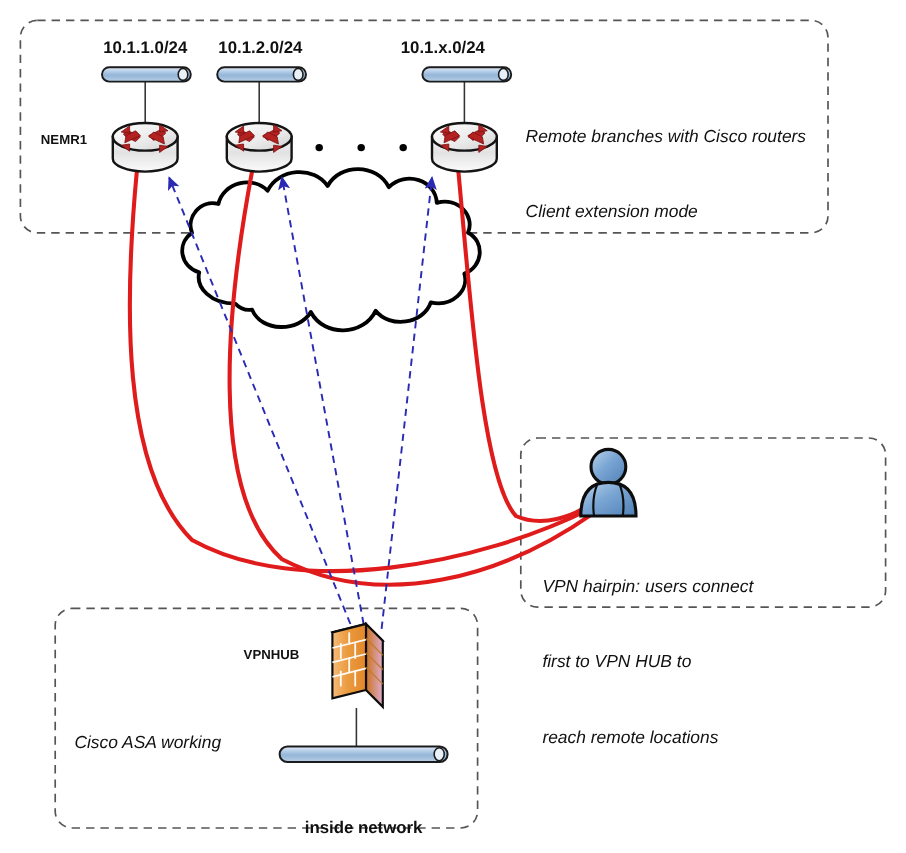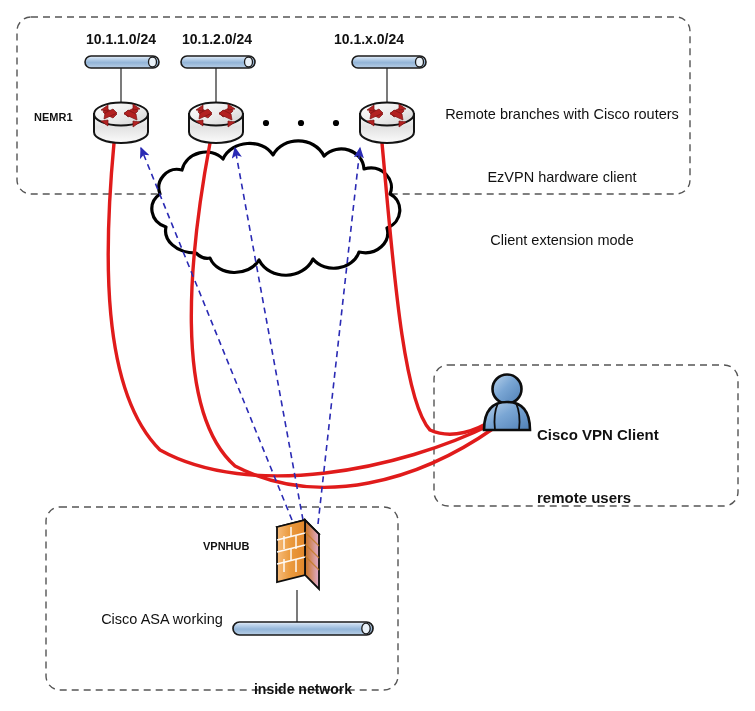--- a/index.html
+++ b/index.html
@@ -3,21 +3,21 @@
 <meta charset="utf-8">
 <style>
   html, body { margin:0; padding:0; background:#ffffff; }
   body { width:755px; height:711px; position:relative; overflow:hidden;
          font-family:"Liberation Sans", sans-serif; }
   #stage { position:absolute; left:0; top:0; width:753px; height:711px;border-radius:28px; }
   svg#diagram { position:absolute; left:0; top:0; width:755px; height:711px; }
   .lbl { position:absolute; white-space:pre; color:#111111; }
   .net-label { font-size:14px; font-weight:bold; text-align:center; }
   .dev-label { font-size:11px; font-weight:bold; }
-  .note { font-size:14.5px; line-height:1.45; text-align:center; }
+  .note { font-size:14.5px; font-style:italic; line-height:1.45; }
 </style>
 </head>
 <body>
 
 <div id="stage">
 
   <svg id="diagram" viewBox="0 0 755 711">
     <defs>
       <linearGradient id="lanGrad" x1="0" y1="0" x2="0" y2="1">
         <stop offset="0%" stop-color="#f0f5fb"></stop>
@@ -213,29 +213,29 @@
   </svg>
 
   <div class="lbl net-label" style="left:67px; top:31px; width:108px;">10.1.1.0/24</div>
   <div class="lbl net-label" style="left:163px; top:31px; width:108px;">10.1.2.0/24</div>
   <div class="lbl net-label" style="left:315px; top:31px; width:108px;">10.1.x.0/24</div>
 
   <div class="lbl dev-label" style="left:34px; top:111px;">NEMR1</div>
 
   <div class="lbl note" style="left:438px; top:62px; width:248px;">
     <div>Remote branches with Cisco routers</div>
-    <div>EzVPN hardware client</div>
     <div>Client extension mode</div>
   </div>
 
-  <div class="lbl" style="left:537px; top:382px; width:180px; font-size:15px; font-weight:bold; line-height:1.4;">
-    <div>Cisco VPN Client</div>
-    <div>remote users</div>
-  </div>
-
+
+  <div class="lbl note" style="left:452px; top:437px; width:272px;">
+    <div>VPN hairpin: users connect</div>
+    <div>first to VPN HUB to</div>
+    <div>reach remote locations</div>
+  </div>
 
   <div class="lbl dev-label" style="left:203px; top:540px;">VPNHUB</div>
 
   <div class="lbl note" style="left:62px; top:567px; width:200px;">
     <div>Cisco ASA working</div>
   </div>
 
   <div class="lbl" style="left:228px; top:641px; width:150px; text-align:center; font-size:14px;
               font-weight:bold; line-height:1.4;">
     <div>inside network</div>

